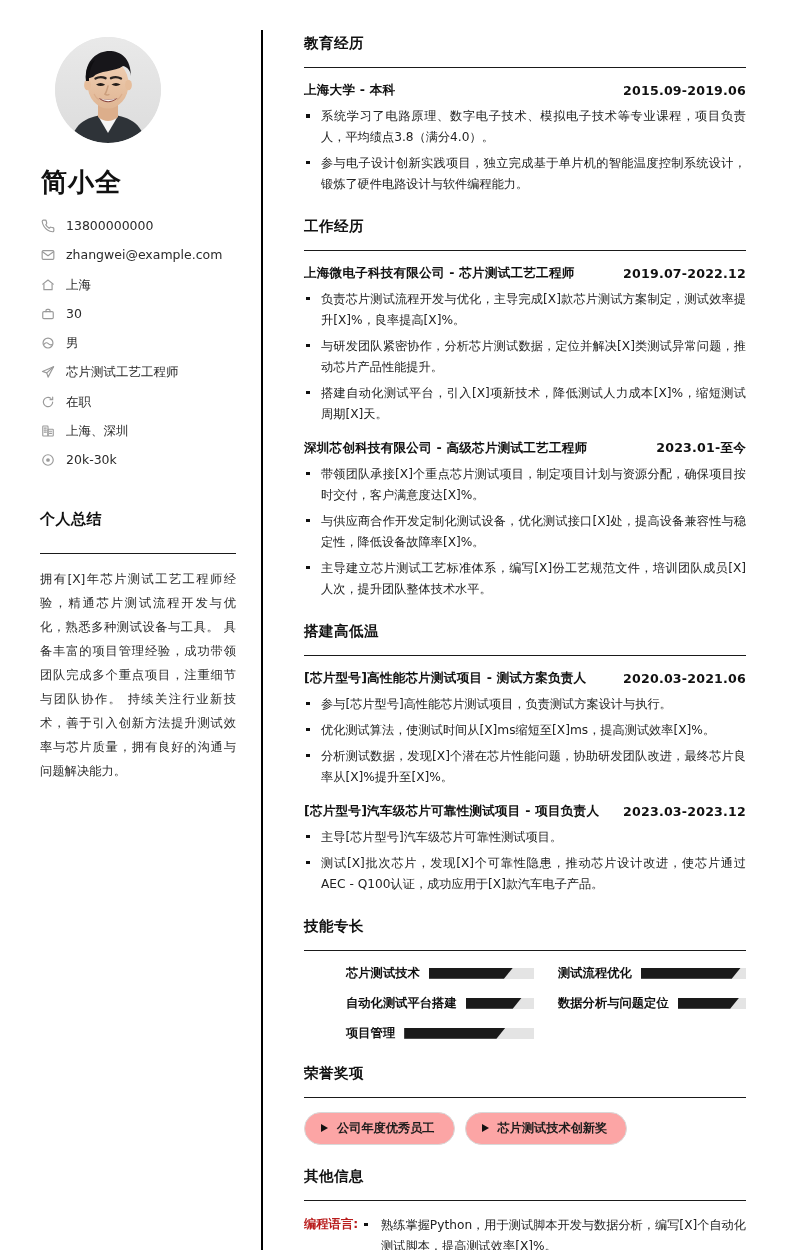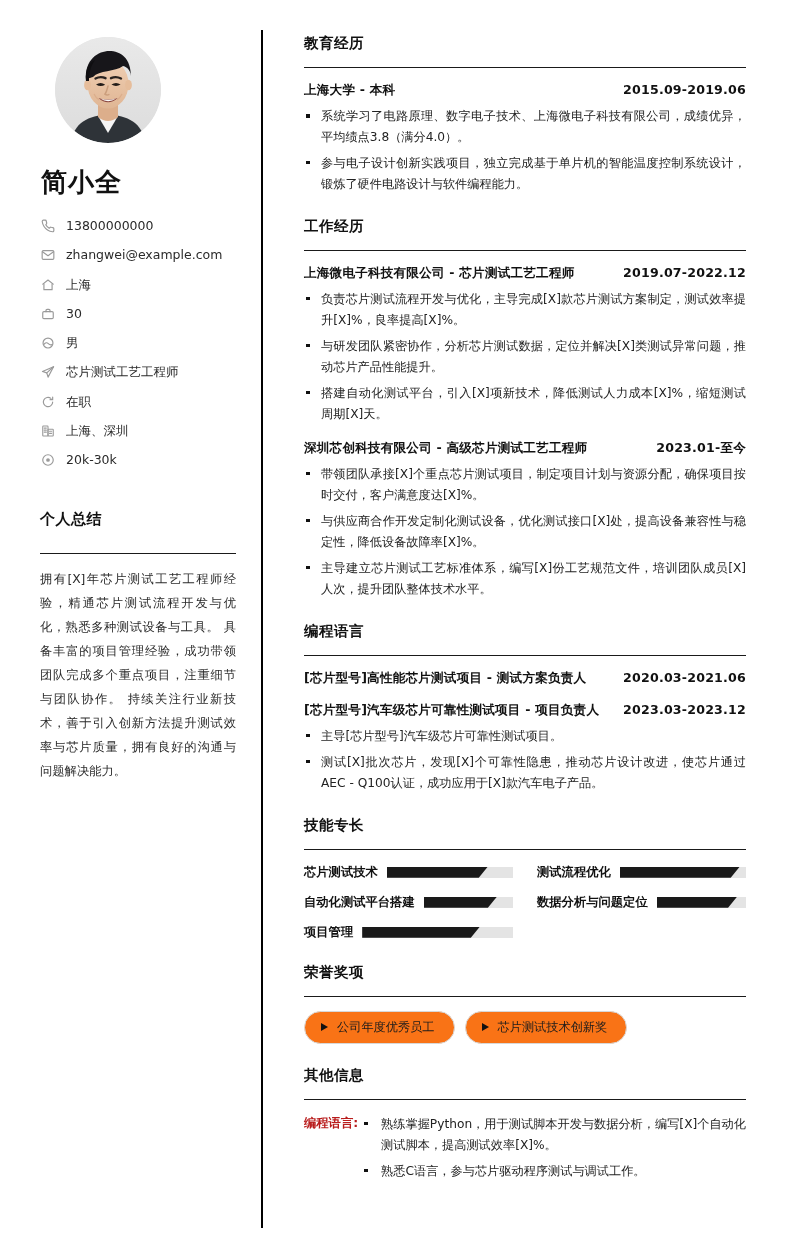--- a/index.html
+++ b/index.html
@@ -105,21 +105,21 @@
     padding-bottom: 14px;
     border-bottom: 1.6px solid #1a1a1a;
     margin-bottom: 14px;
     letter-spacing: .5px;
   }
   .entry { margin-bottom: 15px; }
   .entry:last-child { margin-bottom: 0; }
   .entry-head {
     display: flex;
     justify-content: space-between;
-    align-items: flex-start;
+    align-items: center;
     gap: 12px;
     margin-bottom: 7px;
   }
   .entry-title {
     font-size: 12.6px;
     font-weight: bold;
     color: #111;
     letter-spacing: .2px;
   }
   .entry-date {
@@ -149,20 +149,21 @@
     height: 3.5px;
     background: #111;
   }
 
   
   .skills-grid {
     display: flex;
     flex-wrap: wrap;
     column-gap: 24px;
     row-gap: 13px;
+    margin-left: 42px;
   }
   .skill {
     display: flex;
     align-items: center;
     gap: 9px;
     width: calc(50% - 12px);
   }
   .skill-name {
     font-size: 12.3px;
     font-weight: bold;
@@ -188,22 +189,23 @@
   .tags { display: flex; flex-wrap: wrap; gap: 10px; }
   .tag {
     display: inline-flex;
     align-items: center;
     gap: 9px;
     border: 1px solid #d8d8d8;
     border-radius: 20px;
     padding: 7px 19px 7px 16px;
     font-size: 12.2px;
     color: #1c1c1c;
-    background: #f97316;
+    background: #fca5a5;
     white-space: nowrap;
+    font-weight: bold;
   }
   .tag .tri {
     width: 0; height: 0;
     border-left: 7px solid #111;
     border-top: 4.5px solid transparent;
     border-bottom: 4.5px solid transparent;
   }
 
   
   .other-row { display: flex; gap: 4px; align-items: flex-start; }
@@ -369,21 +371,21 @@
   <main class="main">
 
     <section class="section">
       <h2 class="sec-head">教育经历</h2>
       <div class="entry">
         <div class="entry-head">
           <span class="entry-title">上海大学 - 本科</span>
           <span class="entry-date">2015.09-2019.06</span>
         </div>
         <ul class="bullets">
-          <li>系统学习了电路原理、数字电子技术、上海微电子科技有限公司，成绩优异，平均绩点3.8（满分4.0）。</li>
+          <li>系统学习了电路原理、数字电子技术、模拟电子技术等专业课程，项目负责人，平均绩点3.8（满分4.0）。</li>
           <li>参与电子设计创新实践项目，独立完成基于单片机的智能温度控制系统设计，锻炼了硬件电路设计与软件编程能力。</li>
         </ul>
       </div>
     </section>
 
     <section class="section">
       <h2 class="sec-head">工作经历</h2>
 
       <div class="entry">
         <div class="entry-head">
@@ -404,27 +406,32 @@
         </div>
         <ul class="bullets">
           <li>带领团队承接[X]个重点芯片测试项目，制定项目计划与资源分配，确保项目按时交付，客户满意度达[X]%。</li>
           <li>与供应商合作开发定制化测试设备，优化测试接口[X]处，提高设备兼容性与稳定性，降低设备故障率[X]%。</li>
           <li>主导建立芯片测试工艺标准体系，编写[X]份工艺规范文件，培训团队成员[X]人次，提升团队整体技术水平。</li>
         </ul>
       </div>
     </section>
 
     <section class="section">
-      <h2 class="sec-head">编程语言</h2>
+      <h2 class="sec-head">搭建高低温</h2>
 
       <div class="entry">
         <div class="entry-head">
           <span class="entry-title">[芯片型号]高性能芯片测试项目 - 测试方案负责人</span>
           <span class="entry-date">2020.03-2021.06</span>
         </div>
+        <ul class="bullets">
+          <li>参与[芯片型号]高性能芯片测试项目，负责测试方案设计与执行。</li>
+          <li>优化测试算法，使测试时间从[X]ms缩短至[X]ms，提高测试效率[X]%。</li>
+          <li>分析测试数据，发现[X]个潜在芯片性能问题，协助研发团队改进，最终芯片良率从[X]%提升至[X]%。</li>
+        </ul>
       </div>
 
       <div class="entry">
         <div class="entry-head">
           <span class="entry-title">[芯片型号]汽车级芯片可靠性测试项目 - 项目负责人</span>
           <span class="entry-date">2023.03-2023.12</span>
         </div>
         <ul class="bullets">
           <li>主导[芯片型号]汽车级芯片可靠性测试项目。</li>
           <li>测试[X]批次芯片，发现[X]个可靠性隐患，推动芯片设计改进，使芯片通过AEC - Q100认证，成功应用于[X]款汽车电子产品。</li>

